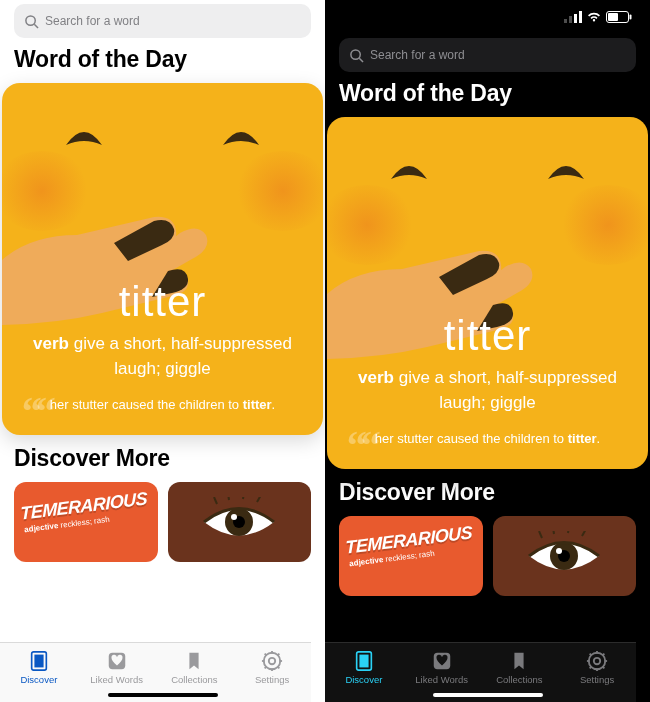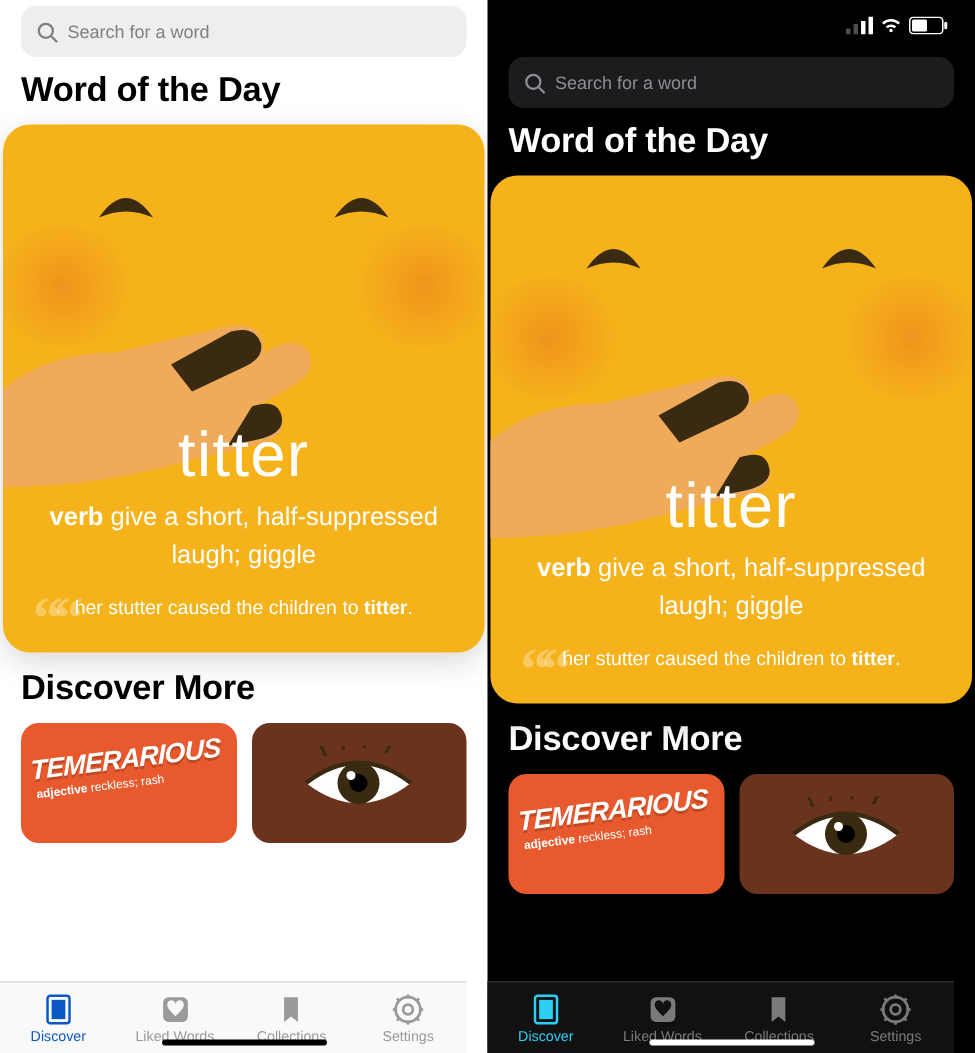--- a/index.html
+++ b/index.html
@@ -64,21 +64,21 @@
 
 .discover-row { display:flex; gap:10px; padding: 0 14px; }
 .dcard { flex:1; height: 80px; border-radius: 12px; position:relative; overflow:hidden; }
 .dcard.temer { background: #e85a2e; }
 .dcard.eye-card { background: #6a331d; display:flex; align-items:center; justify-content:center; }
 .temer .tlabel { position:absolute; left:6px; top:14px; color:#fff; font-weight:800; font-style:italic; font-size: 18px; letter-spacing:-0.5px; transform: rotate(-7deg) skewX(-6deg); text-shadow: 0 2px 0 rgba(0,0,0,0.18); }
 .temer .tsub { position:absolute; left:10px; top:38px; color:#fff; font-size:8px; transform: rotate(-7deg); }
 .temer .tsub b { font-weight:700; }
 
 
-.tabbar { position:absolute; left:0; right:14px; bottom:0; height: 48px; display:flex; border-top: 0.5px solid rgba(128,128,128,0.25); backdrop-filter: blur(20px); }
+.tabbar { position:absolute; left:0; right:14px; bottom:0; height: 60px; display:flex; border-top: 0.5px solid rgba(128,128,128,0.25); backdrop-filter: blur(20px); }
 .light .tabbar { background: rgba(248,248,248,0.92); }
 .dark  .tabbar { background: rgba(18,18,18,0.92); }
 .tab { flex:1; display:flex; flex-direction:column; align-items:center; justify-content:flex-start; padding-top: 7px; gap:2px; font-size:9.5px; }
 .light .tab { color:#9a9a9d; }
 .dark  .tab { color:#7a7a7d; }
 .light .tab.active { color:#0a58c3; }
 .dark  .tab.active { color:#2ad1f5; }
 .tab svg { width:24px; height:22px; }
 
 

